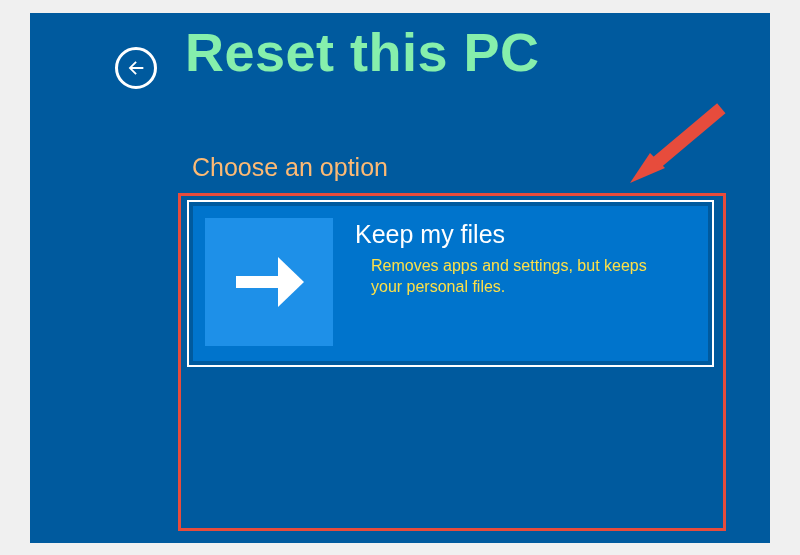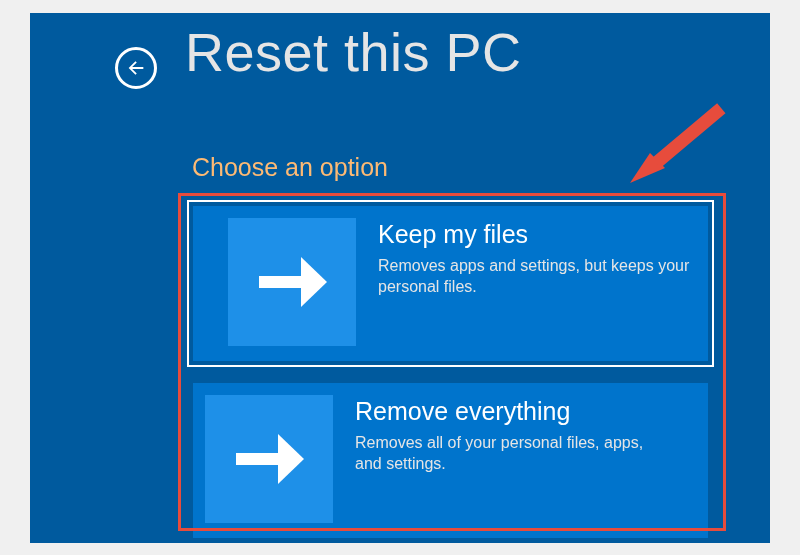--- a/index.html
+++ b/index.html
@@ -30,23 +30,23 @@
       display: flex;
       align-items: center;
       justify-content: center;
       cursor: pointer;
     }
     .back-btn svg { display: block; }
     .page-title {
       position: absolute;
       top: 8px;
       left: 155px;
-      color: #e5e5e5;
+      color: #86efac;
       font-size: 54px;
-      font-weight: 400;
+      font-weight: 700;
       letter-spacing: 0.5px;
     }
     .subtitle {
       position: absolute;
       top: 140px;
       left: 162px;
       color: #fdba74;
       font-size: 25px;
       font-weight: 300;
     }
@@ -73,21 +73,20 @@
       display: flex;
       align-items: flex-start;
       padding: 12px;
       cursor: pointer;
       margin-top: 8px;
       margin-left: 8px;
     }
     .option-tile.selected {
       outline: 2px solid #ffffff;
       outline-offset: 4px;
-      justify-content: flex-end;
     }
     .option-tile + .option-tile {
       margin-top: 22px;
     }
     .tile-icon {
       width: 128px;
       height: 128px;
       background: #1E90E8;
       display: flex;
       align-items: center;
@@ -103,21 +102,22 @@
     }
     .tile-title {
       font-size: 25px;
       font-weight: 400;
       margin-bottom: 6px;
     }
     .tile-desc {
       font-size: 16px;
       font-weight: 300;
       line-height: 1.35;
-      color: #e5e5e5;
+      color: #fde047;
+      margin-left: 16px;
     }
     .annotation-arrow {
       position: absolute;
       top: 70px;
       left: 580px;
       pointer-events: none;
     }
   </style>
 </head>
 <body>
@@ -144,34 +144,20 @@
             <polygon points="48,4 74,29 48,54 48,42 48,16"></polygon>
           </g>
         </svg>
       </div>
       <div class="tile-text">
         <div class="tile-title">Keep my files</div>
         <div class="tile-desc">Removes apps and settings, but keeps your personal files.</div>
       </div>
     </div>
 
-    <div class="option-tile">
-      <div class="tile-icon">
-        <svg width="78" height="58" viewBox="0 0 78 58">
-          <g fill="#ffffff">
-            <rect x="6" y="23" width="50" height="12"></rect>
-            <polygon points="48,4 74,29 48,54 48,42 48,16"></polygon>
-          </g>
-        </svg>
-      </div>
-      <div class="tile-text">
-        <div class="tile-title">Remove everything</div>
-        <div class="tile-desc">Removes all of your personal files, apps, and settings.</div>
-      </div>
-    </div>
 
   </div>
 
   <div class="annotation-box"></div>
 
   <svg class="annotation-arrow" width="140" height="130" viewBox="0 0 140 130">
     <g fill="#E74C3C">
       <polygon points="20,100 55,85 40,70"></polygon>
       <rect x="42" y="75" width="85" height="13" transform="rotate(-40 42 75)"></rect>
     </g>

